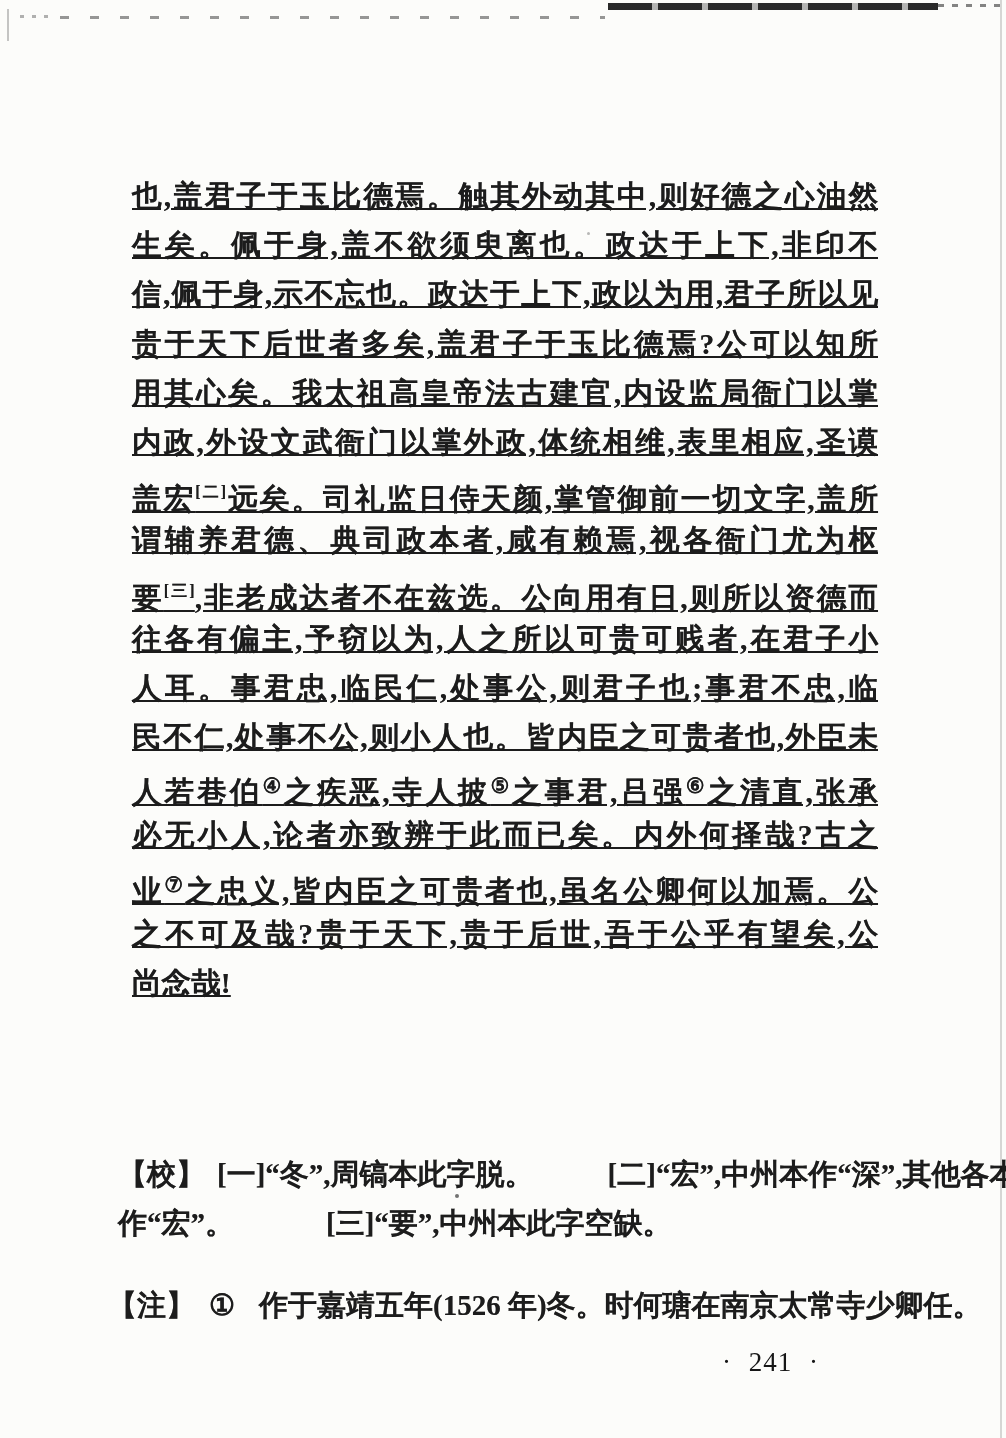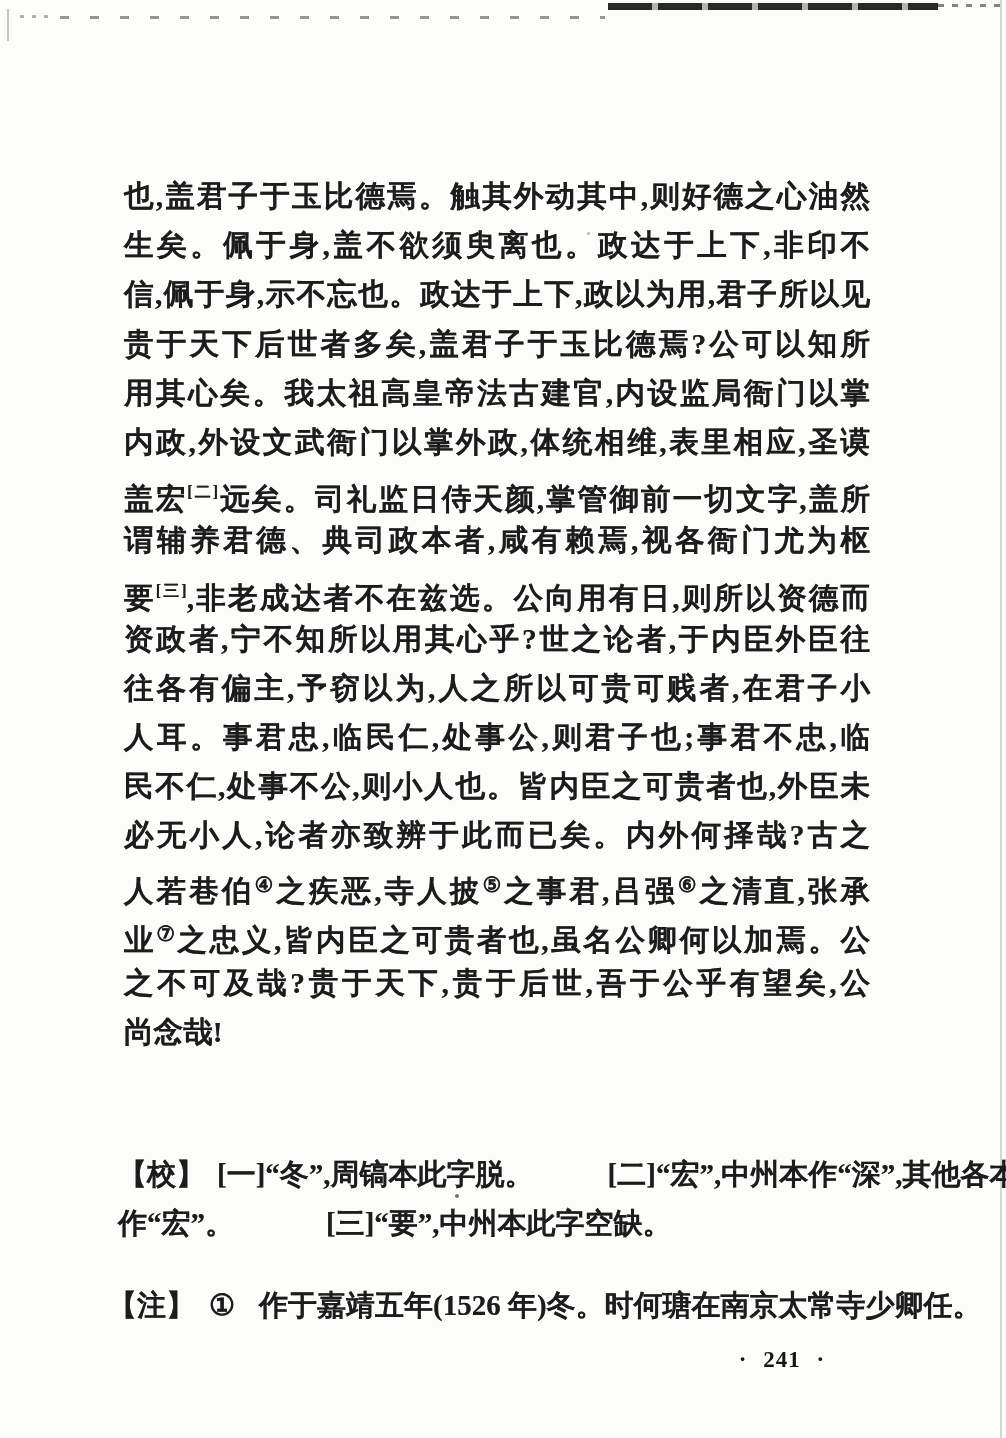--- a/index.html
+++ b/index.html
@@ -28,21 +28,21 @@
         background: repeating-linear-gradient(90deg, rgba(0,0,0,.3) 0 4px, transparent 4px 12px); }
   .edge-r { position: absolute; left: 1000px; top: 0; width: 2px; height: 1438px;
             background: rgba(0,0,0,.15); }
   .edge-l { position: absolute; left: 7px; top: 9px; width: 2px; height: 32px;
             background: rgba(0,0,0,.22); }
   .speck { position: absolute; background: rgba(0,0,0,.55); border-radius: 50%; }
   .s1 { left: 455px; top: 1194px; width: 4px; height: 4px; }
   .s2 { left: 587px; top: 232px; width: 3px; height: 3px; opacity: .5; }
 
   
-  #body-text { position: absolute; left: 124px; top: 172px; width: 746px; }
+  #body-text { position: absolute; left: 132px; top: 172px; width: 746px; text-decoration: underline; }
   .bline {
     font-size: 29.6px; line-height: 49.2px; height: 49.2px;
     font-weight: 600;
     text-align: justify; text-align-last: justify;
     text-shadow: 0 0 .4px rgba(0,0,0,.55);
     white-space: normal; overflow: visible;
   }
   .bline.nojust, .cline.nojust { text-align: right; text-align-last: left; }
 
   
@@ -55,21 +55,21 @@
     white-space: nowrap;
   }
 
   sup.brk  { font-size: 16px; vertical-align: 12px; font-weight: 600; }
   sup.circ { font-size: 21px; vertical-align: 9px;  font-weight: 600; }
   .gap { display: inline-block; height: 1px; }
 
   
   .pagenum {
     position: absolute; left: 722px; top: 1347px; width: 120px;
-    font-size: 23px; font-weight: 700; text-align: center;
+    font-size: 27px; font-weight: 400; text-align: left;
     word-spacing: 9px; letter-spacing: 1px;
     color: #161616;
   }
 </style>
 </head>
 <body>
 
 <div class="page">
 
   <div class="scan-top">
@@ -82,26 +82,25 @@
   <div id="body-text">
       <div class="bline"><span>也,盖君子于玉比德焉。触其外动其中,则好德之心油然</span></div>
       <div class="bline"><span>生矣。佩于身,盖不欲须臾离也。政达于上下,非印不</span></div>
       <div class="bline"><span>信,佩于身,示不忘也。政达于上下,政以为用,君子所以见</span></div>
       <div class="bline"><span>贵于天下后世者多矣,盖君子于玉比德焉?公可以知所</span></div>
       <div class="bline"><span>用其心矣。我太祖高皇帝法古建官,内设监局衙门以掌</span></div>
       <div class="bline"><span>内政,外设文武衙门以掌外政,体统相维,表里相应,圣谟</span></div>
       <div class="bline"><span>盖宏</span><sup class="brk">[二]</sup><span>远矣。司礼监日侍天颜,掌管御前一切文字,盖所</span></div>
       <div class="bline"><span>谓辅养君德、典司政本者,咸有赖焉,视各衙门尤为枢</span></div>
       <div class="bline"><span>要</span><sup class="brk">[三]</sup><span>,非老成达者不在兹选。公向用有日,则所以资德而</span></div>
-      <div class="bline"><span>资政者,宁不知所以用其心乎?世之论者,于内臣外臣往</span></div>
       <div class="bline"><span>往各有偏主,予窃以为,人之所以可贵可贱者,在君子小</span></div>
       <div class="bline"><span>人耳。事君忠,临民仁,处事公,则君子也;事君不忠,临</span></div>
       <div class="bline"><span>民不仁,处事不公,则小人也。皆内臣之可贵者也,外臣未</span></div>
+      <div class="bline"><span>人若巷伯</span><sup class="circ">④</sup><span>之疾恶,寺人披</span><sup class="circ">⑤</sup><span>之事君,吕强</span><sup class="circ">⑥</sup><span>之清直,张承</span></div>
       <div class="bline"><span>必无小人,论者亦致辨于此而已矣。内外何择哉?古之</span></div>
-      <div class="bline"><span>人若巷伯</span><sup class="circ">④</sup><span>之疾恶,寺人披</span><sup class="circ">⑤</sup><span>之事君,吕强</span><sup class="circ">⑥</sup><span>之清直,张承</span></div>
       <div class="bline"><span>业</span><sup class="circ">⑦</sup><span>之忠义,皆内臣之可贵者也,虽名公卿何以加焉。公</span></div>
       <div class="bline"><span>之不可及哉?贵于天下,贵于后世,吾于公乎有望矣,公</span></div>
       <div class="bline nojust"><span>尚念哉!</span></div>
     </div>
 
   <div id="collation">
       <div class="cline nojust"><span>【校】</span><span class="gap" style="width: 12px;"></span><span>[一]“冬”,周镐本此字脱。</span><span class="gap" style="width: 74px;"></span><span>[二]“宏”,中州本作“深”,其他各本俱</span></div>
       <div class="cline nojust"><span>作“宏”。</span><span class="gap" style="width: 92px;"></span><span>[三]“要”,中州本此字空缺。</span></div>
     </div>
 

